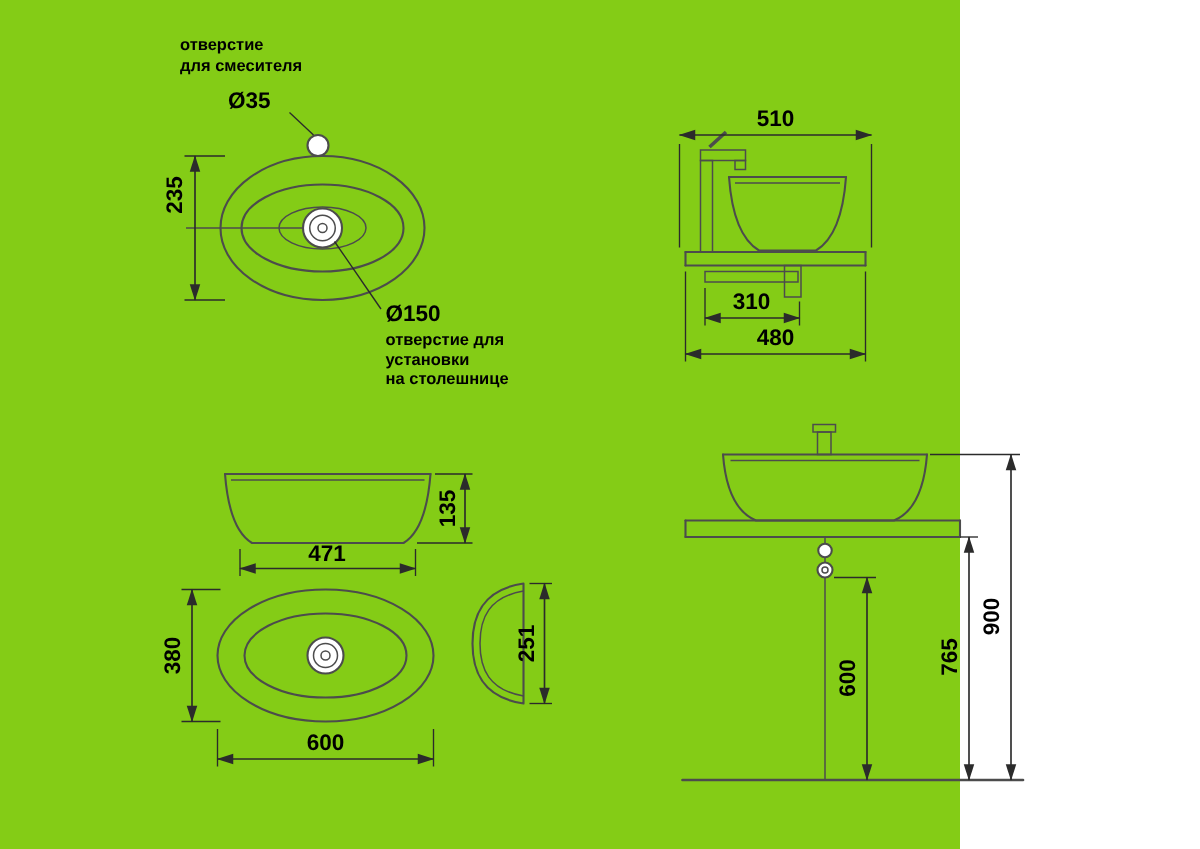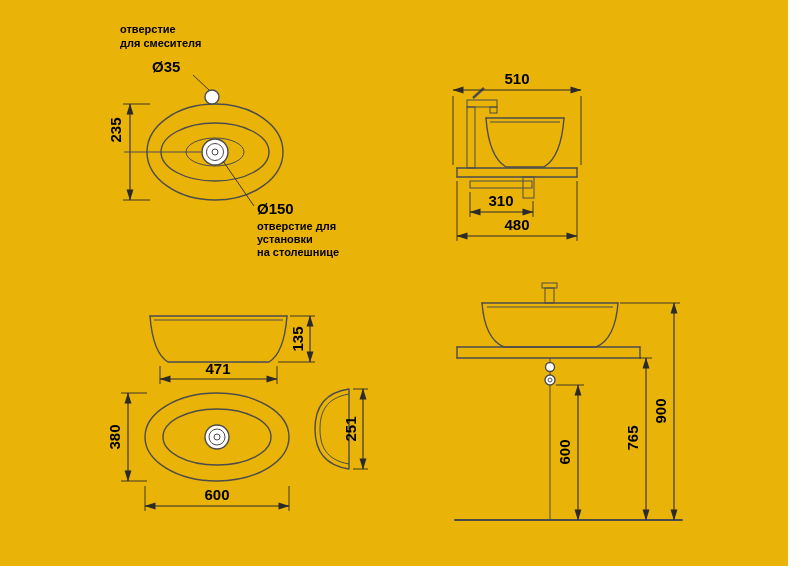--- a/index.html
+++ b/index.html
@@ -6,23 +6,23 @@
     margin: 0;
     padding: 0;
     background: #ffffff;
     width: 800px;
     height: 566px;
     overflow: hidden;
     font-family: "Liberation Sans", sans-serif;
   }
   #stage {
     position: relative;
-    width: 788px;
+    width: 640px;
     height: 566px;
-    background: #eab308;
+    background: #84cc16;
   }
   svg { display: block; }
   .outline {
     fill: none;
     stroke: #4c4c4c;
     stroke-width: 1.4;
     stroke-linecap: round;
     stroke-linejoin: round;
   }
   .thin {

